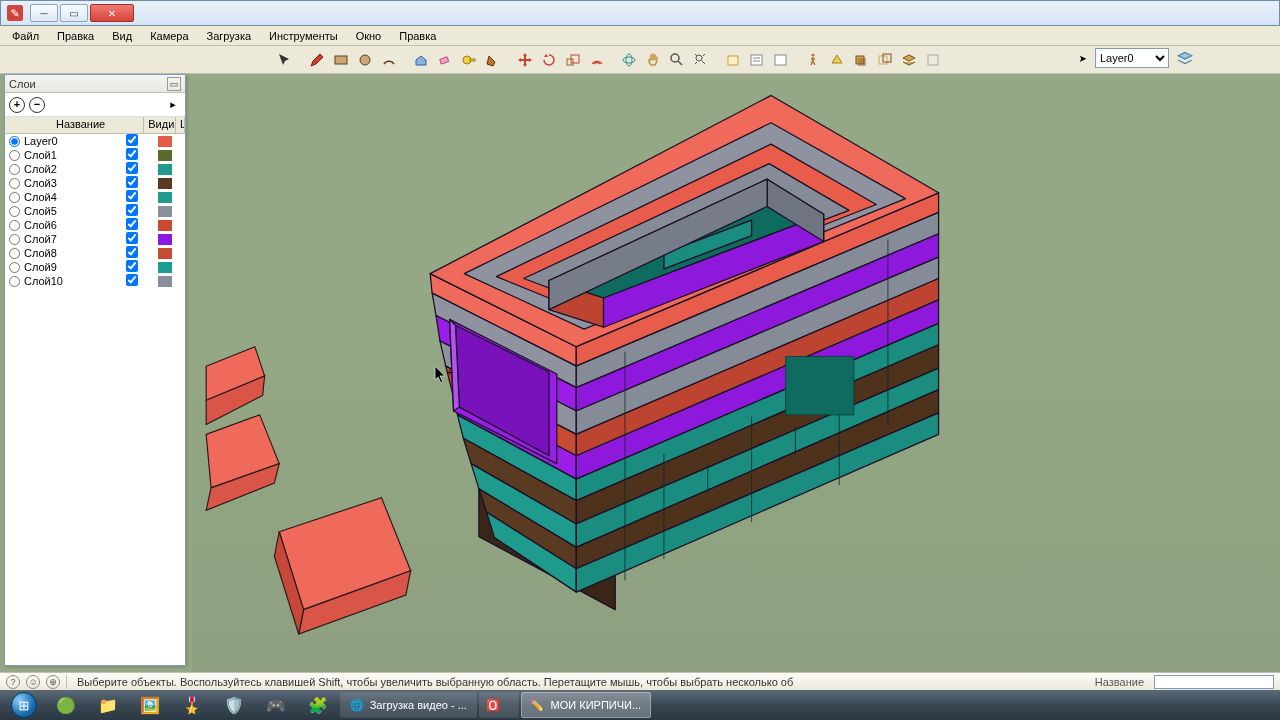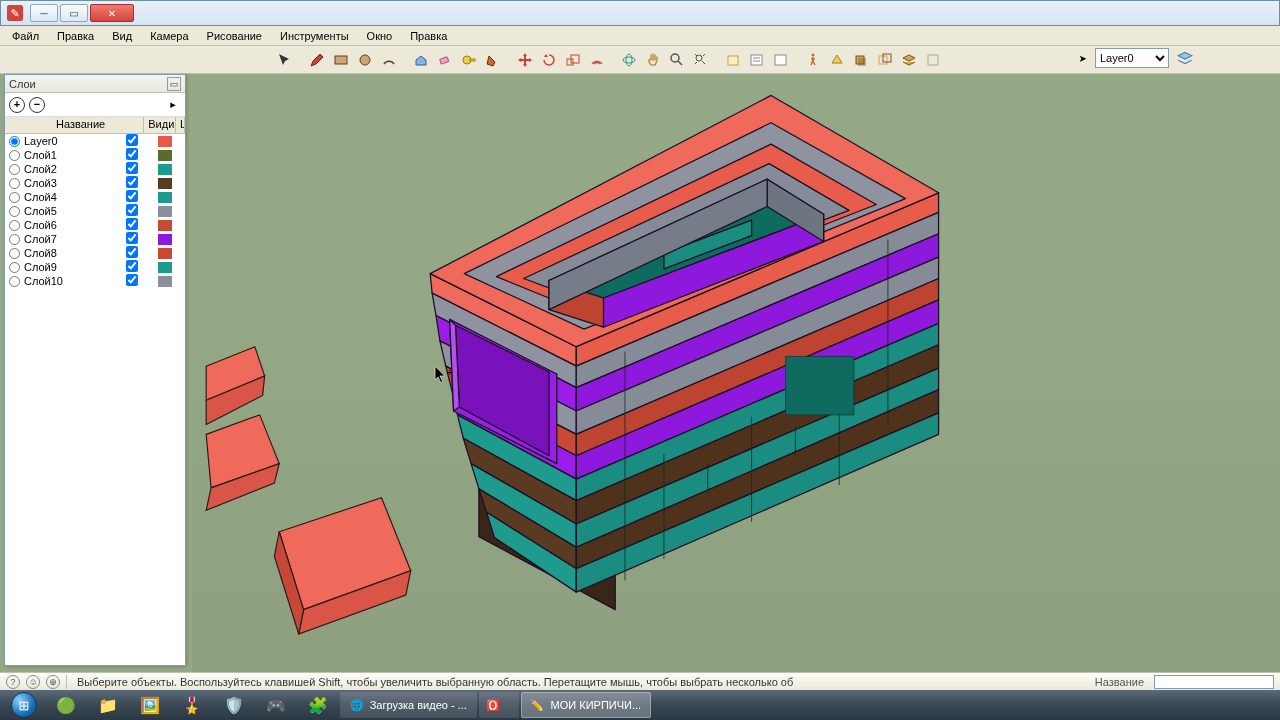--- a/index.html
+++ b/index.html
@@ -80,21 +80,21 @@
     <div class="winbtn">▭</div>
     <div class="winbtn close">✕</div>
   </div>
 </div>
 
 <div class="menubar">
   <span>Файл</span>
   <span>Правка</span>
   <span>Вид</span>
   <span>Камера</span>
-  <span>Рисование</span>
+  <span>Загрузка</span>
   <span>Инструменты</span>
   <span>Окно</span>
   <span>Правка</span>
 </div>
 
 <div class="toolbar-area">
   <div class="toolbar">
     <div class="tbtn">
         <svg viewBox="0 0 16 16">
           <path d="M2 2l4 11 2-4 4-2z" fill="#333"></path>

